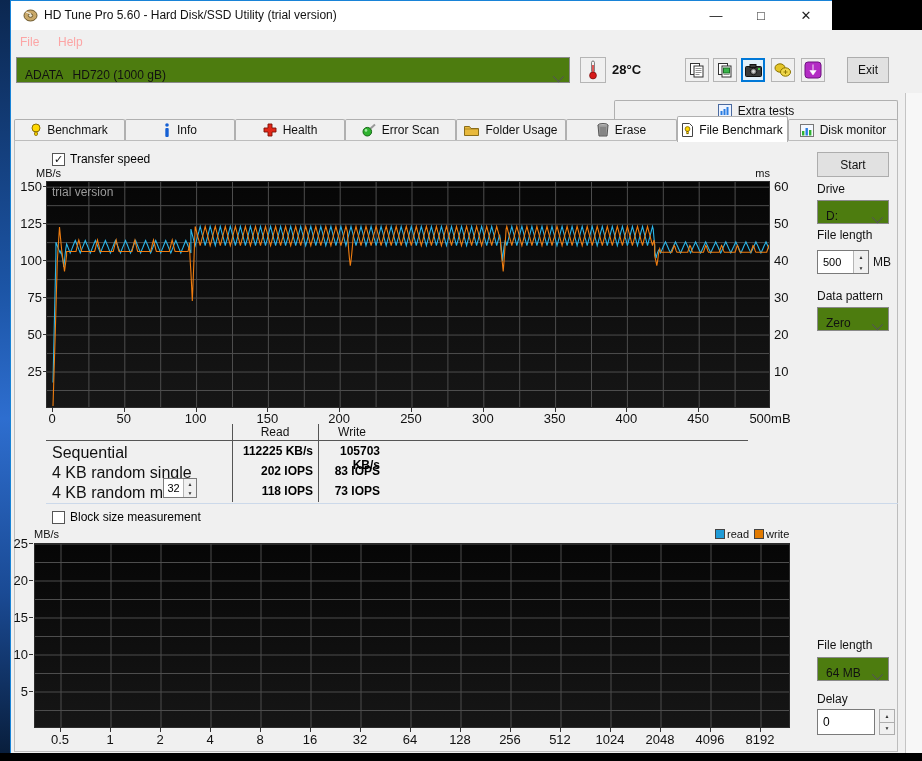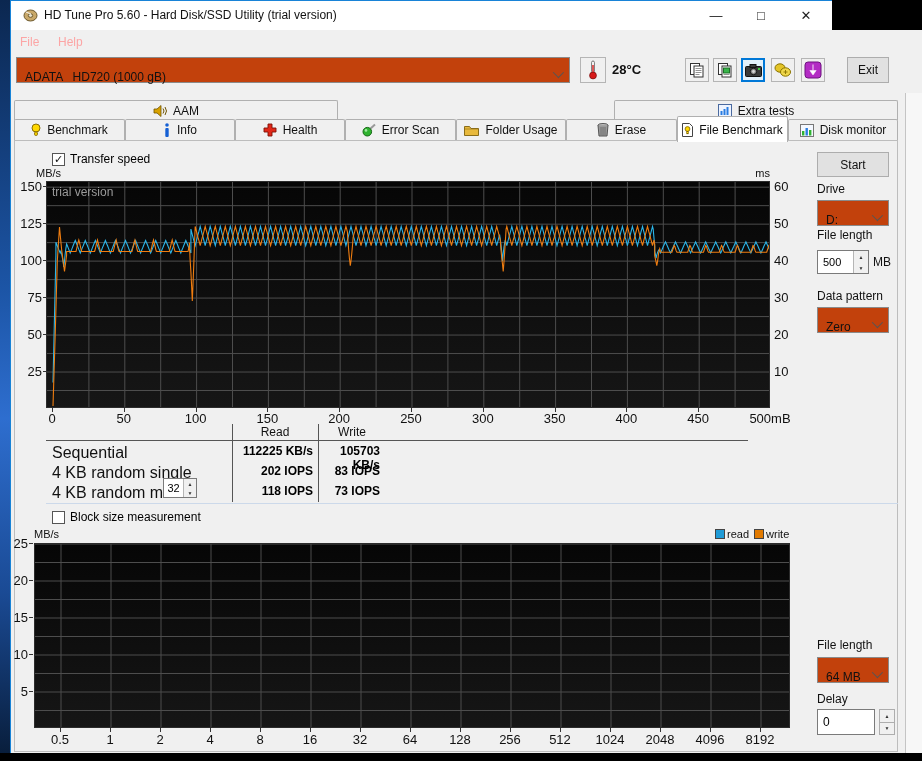--- a/index.html
+++ b/index.html
@@ -14,22 +14,22 @@
   
   .win-bg{left:10px;top:0;width:912px;height:753px;background:#f0f0f0;
           border-left:1px solid #1883d7;border-top:1px solid #1883d7;box-sizing:border-box;}
   .titlebar{left:11px;top:1px;width:821px;height:29px;background:#fff;}
   .title-text{left:44px;top:8px;font-size:12px;color:#111;}
   .win-ctl{top:1px;width:42px;height:28px;display:flex;align-items:center;justify-content:center;
            color:#222;font-size:13px;}
   .menu-item{top:33px;height:20px;padding:2px 6px;color:#fca5a5;}
   .menu-item span::first-letter{text-decoration:underline;}
   
-  .combo{background:#c2410c;border:1px solid #8a8a8a;box-sizing:border-box;display:flex;
-         align-items:flex-start;padding:12px 8px;color:#111;}
+  .combo{background:#4d7c0f;border:1px solid #8a8a8a;box-sizing:border-box;display:flex;
+         align-items:flex-end;padding:0 8px;color:#111;}
   .combo .chev{margin-left:auto;width:7px;height:7px;border-right:1px solid #555;
                border-bottom:1px solid #555;transform:rotate(45deg) translateY(-2px);}
   .toolbtn{background:#f0f0f0;border:1px solid #b5b5b5;box-sizing:border-box;display:flex;
            align-items:center;justify-content:center;}
   .toolbtn.sel{border:2px solid #0078d7;background:#e3f1fb;}
   .pushbtn{background:#e1e1e1;border:1px solid #adadad;box-sizing:border-box;display:flex;
            align-items:center;justify-content:center;color:#111;}
   .temp{font-size:13px;font-weight:bold;color:#111;}
   
   .tab{box-sizing:border-box;background:#f0f0f0;border:1px solid #b0b0b0;border-bottom:none;
@@ -135,27 +135,20 @@
     </svg>
   </div>
   <div class="abs toolbtn" style="left:801px;top:58px;width:24px;height:24px">
     <svg width="18" height="18" viewBox="0 0 18 18">
       <rect x="1" y="1" width="16" height="16" rx="3" fill="#b32bc4" stroke="#6e1380"></rect>
       <path d="M9 3.5 v6 h3.2 L9 14 5.8 9.5 H9z" fill="#fff" stroke="#fff" stroke-width="0.5"></path>
     </svg>
   </div>
   <div class="abs pushbtn" style="left:847px;top:57px;width:42px;height:26px">Exit</div>
 
-  <div class="abs tab" style="left:14px;top:100px;width:324px;height:20px">
-    <svg width="14" height="12" viewBox="0 0 14 12">
-      <path d="M1 4h3l4-3.5v11L4 8H1z" fill="#d8a200" stroke="#6e5300" stroke-width="0.8"></path>
-      <path d="M10 3.5q2 2.5 0 5M12 2q3 4 0 8" fill="none" stroke="#6e5300" stroke-width="1"></path>
-    </svg>
-    <span>AAM</span>
-  </div>
   <div class="abs tab" style="left:614px;top:100px;width:284px;height:20px">
     <svg width="14" height="13" viewBox="0 0 14 13">
       <rect x="0.5" y="0.5" width="13" height="12" fill="#eef4ff" stroke="#4a6aa0"></rect>
       <rect x="2.5" y="7" width="2" height="4" fill="#2a7de1"></rect>
       <rect x="5.5" y="5" width="2" height="6" fill="#2a7de1"></rect>
       <rect x="8.5" y="3" width="2" height="8" fill="#2a7de1"></rect>
     </svg>
     <span>Extra tests</span>
   </div>
 

